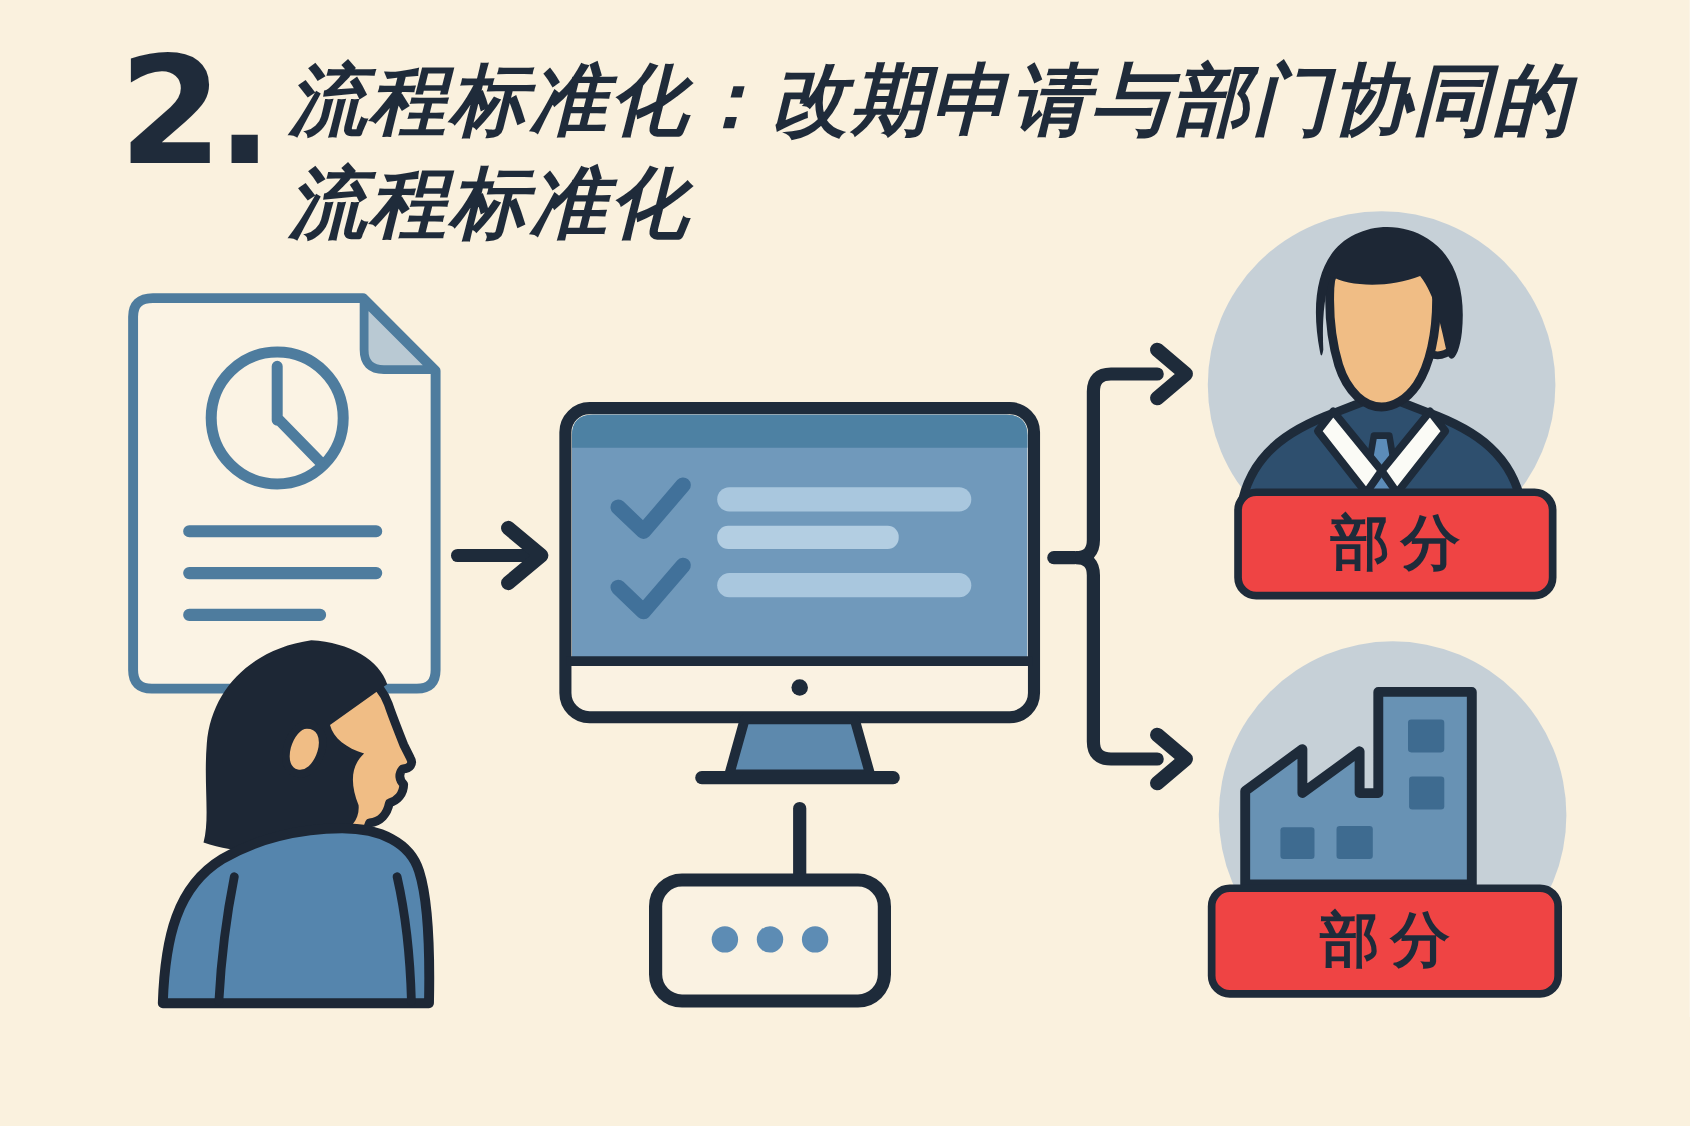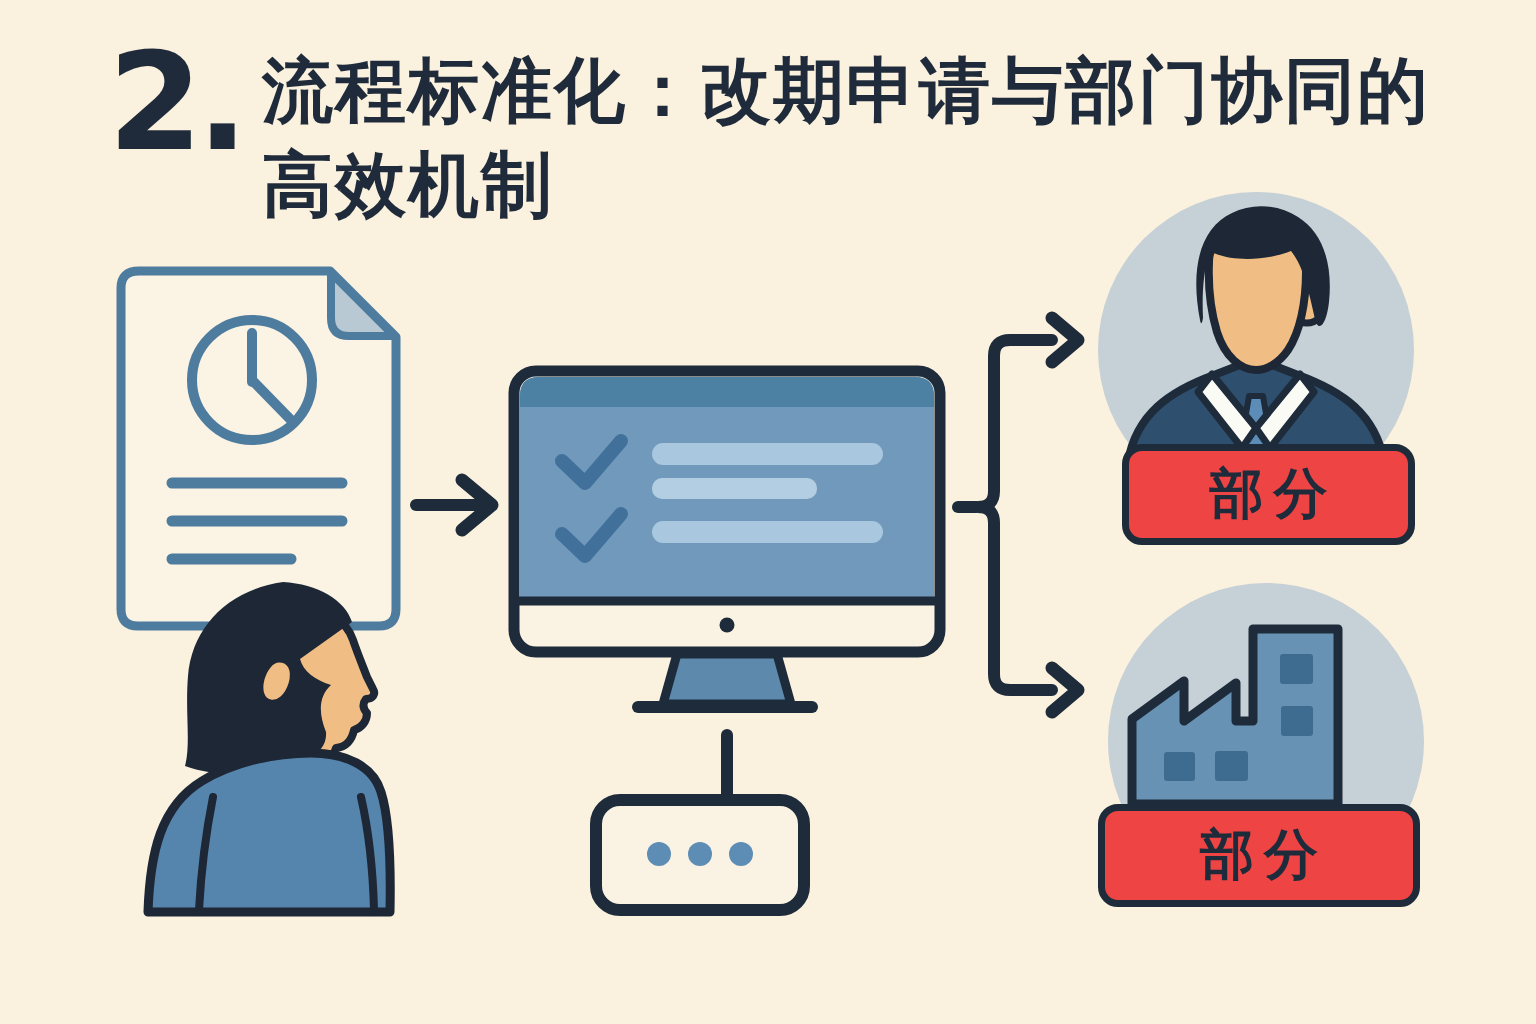--- a/index.html
+++ b/index.html
@@ -8,42 +8,42 @@
     background:#FAF1DE;
     font-family:"DejaVu Sans",sans-serif;
   }
   .title-number{
     position:absolute;left:108px;top:34px;
     font-size:136px;font-weight:700;line-height:1;color:#1F2B3A;letter-spacing:-6px;
   }
   .title-text{
     position:absolute;left:262px;top:44px;
     font-size:71px;font-weight:700;color:#1F2B3A;
-    line-height:94px;letter-spacing:2px;white-space:nowrap;
+    line-height:94px;letter-spacing:2px;white-space:nowrap;font-style:italic;
   }
   .scene{position:absolute;left:0;top:0;width:1536px;height:1024px;}
   .dept-box{
     position:absolute;box-sizing:border-box;
     background:#ef4444;border:7px solid #1E2B3A;border-radius:20px;
     display:flex;align-items:center;justify-content:center;
     font-size:54px;font-weight:700;color:#1E2B3A;letter-spacing:10px;
     text-indent:10px;
   }
   .dept-box-top{left:1122px;top:444px;width:293px;height:101px;}
   .dept-box-bottom{left:1098px;top:804px;width:322px;height:103px;}
 </style>
 </head>
 <body>
 
 <div class="canvas">
 
   <div class="title-number">2.</div>
   <div class="title-text">
     <div>流程标准化：改期申请与部门协同的</div>
-    <div>高效机制</div>
+    <div>流程标准化</div>
   </div>
 
   <svg class="scene" viewBox="0 0 1536 1024">
 
     <g>
       <path d="M139 271 H330 L396 337 V609 Q396 626 379 626 H138 Q121 626 121 609 V288 Q121 271 139 271 Z" fill="#FBF3E4" stroke="#4E7C9E" stroke-width="9" stroke-linejoin="round"></path>
       <path d="M331 273 L394 336 H349 Q331 336 331 318 Z" fill="#B9C9D3" stroke="#4E7C9E" stroke-width="8" stroke-linejoin="round"></path>
       <circle cx="252" cy="380" r="60" fill="none" stroke="#4E7C9E" stroke-width="10"></circle>
       <path d="M252 382 V333 M252 380 L290 419" fill="none" stroke="#4E7C9E" stroke-width="10" stroke-linecap="round"></path>
       <path d="M172 483 H342 M172 521 H342 M172 559 H291" fill="none" stroke="#4E7C9E" stroke-width="11" stroke-linecap="round"></path>

